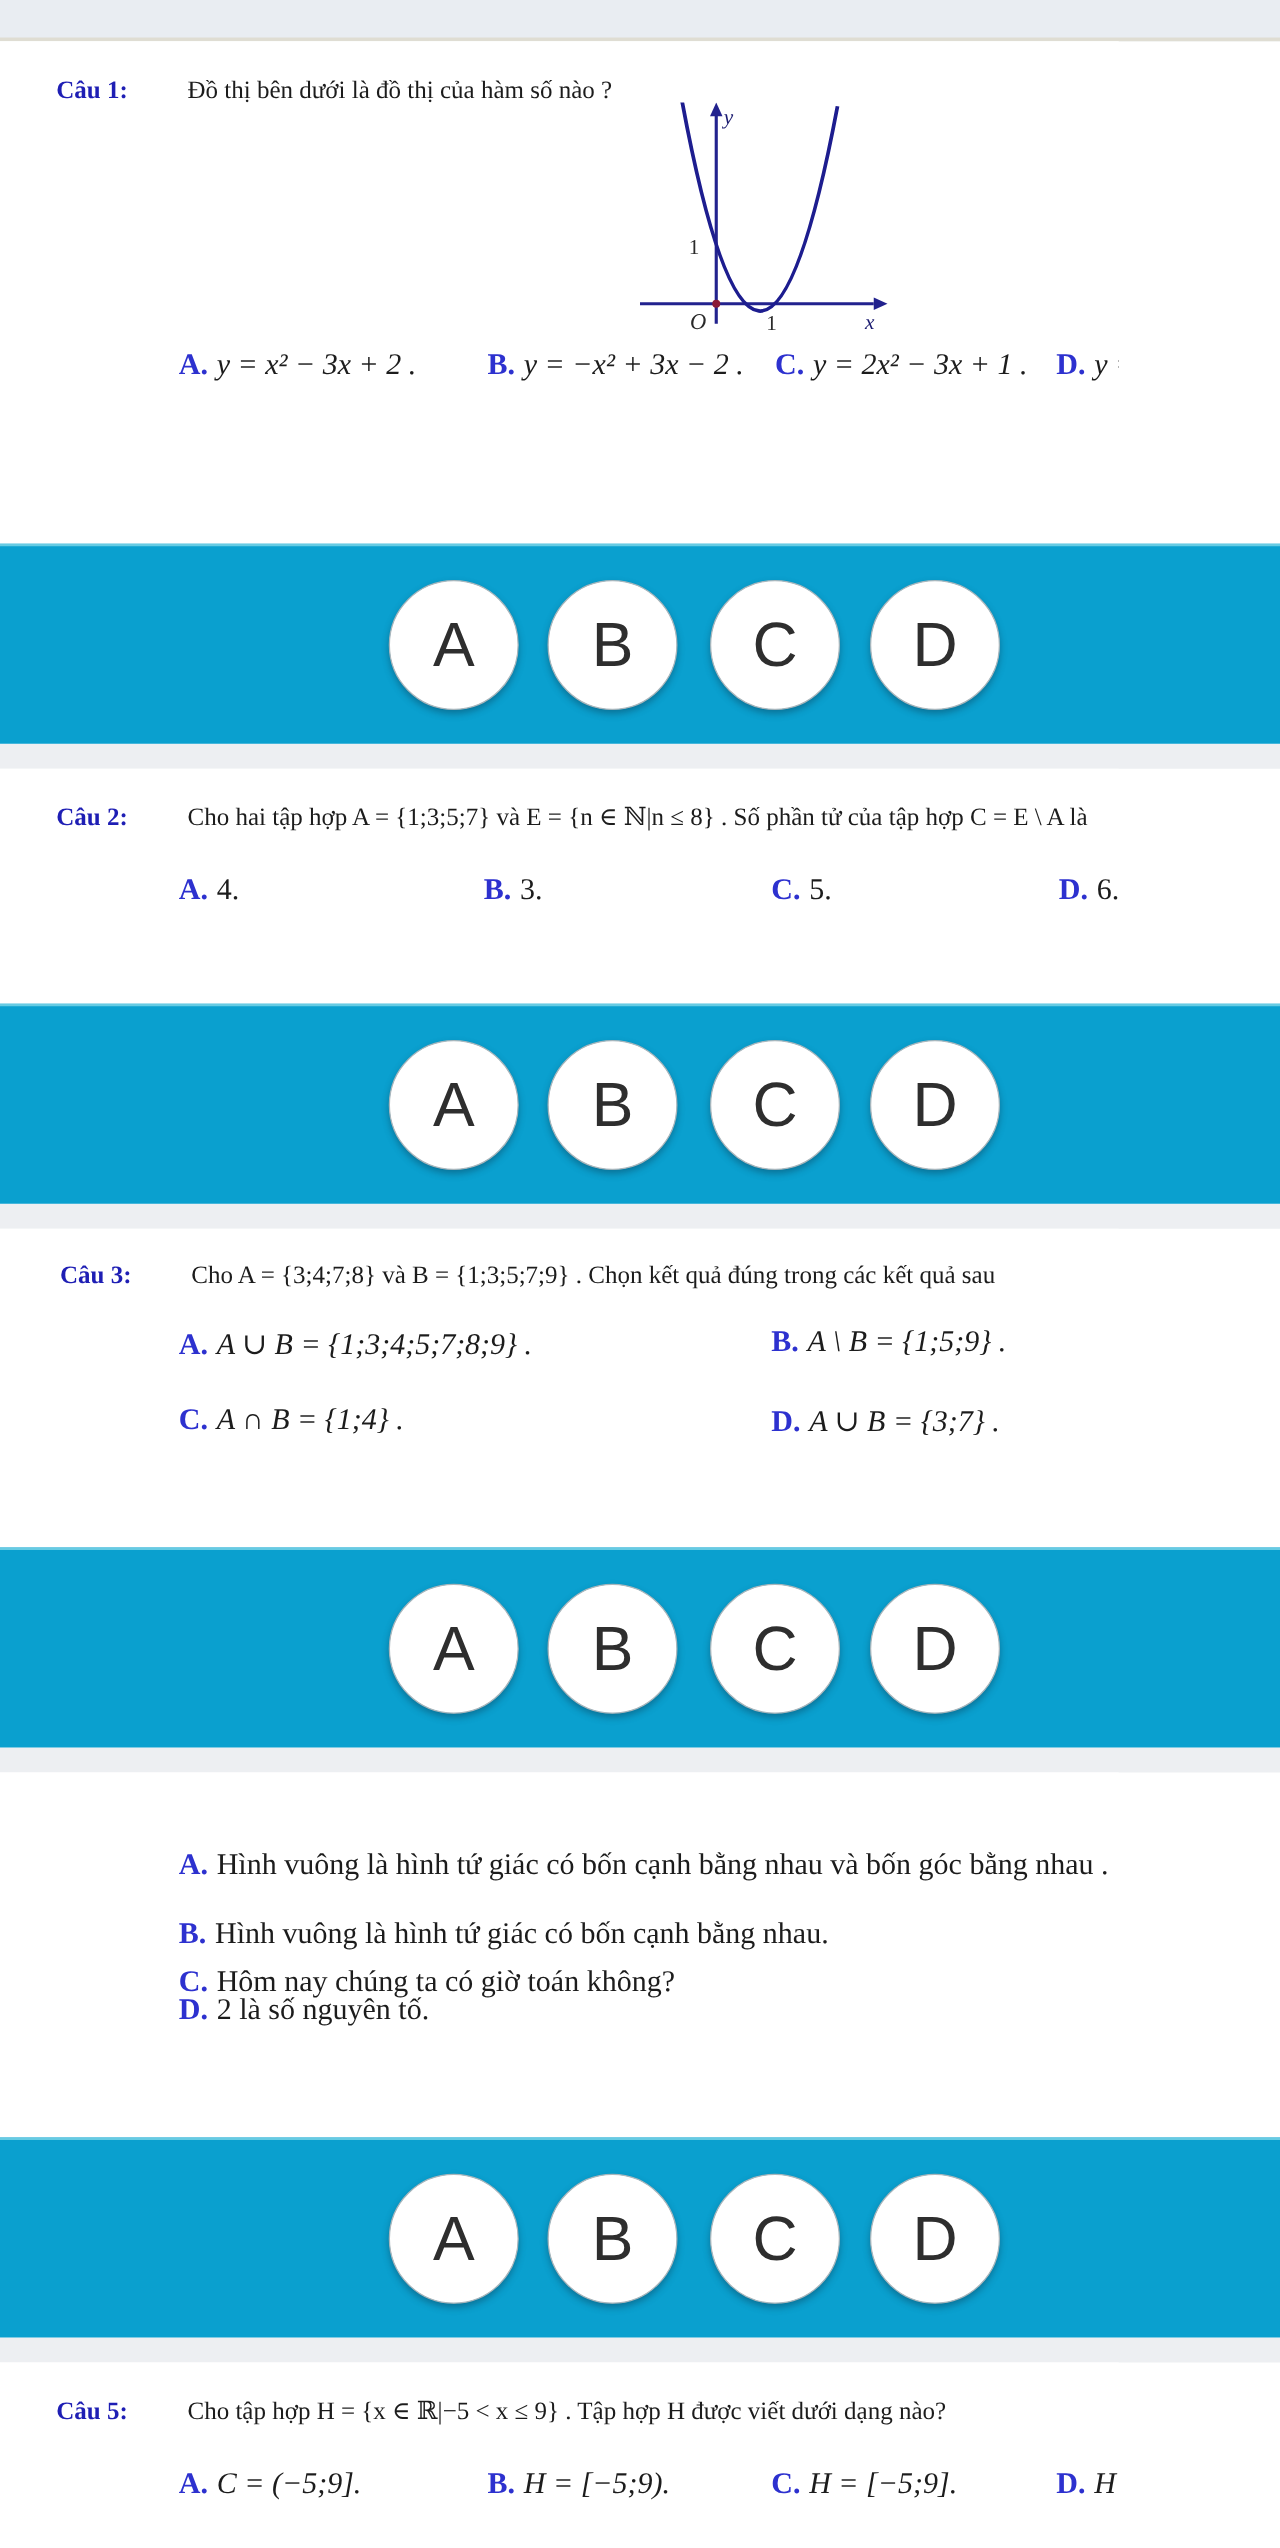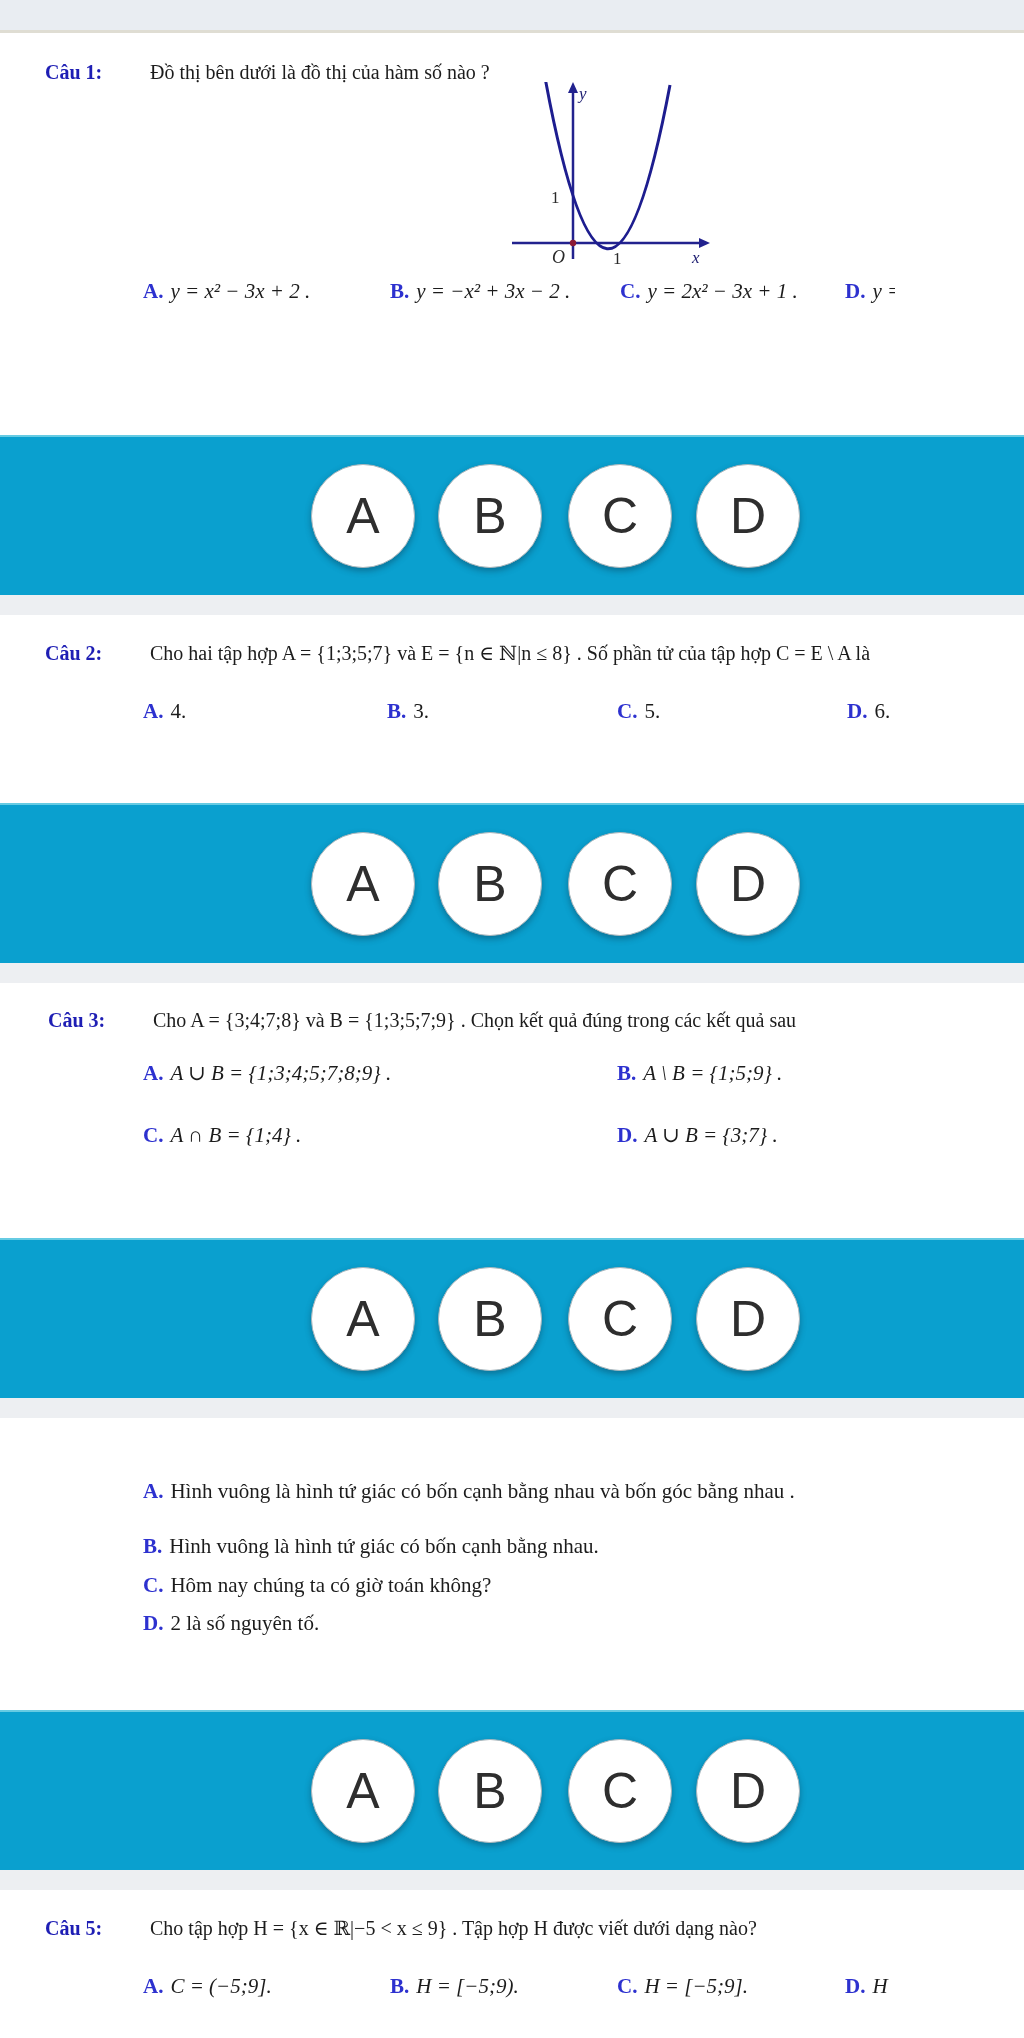--- a/index.html
+++ b/index.html
@@ -10,21 +10,21 @@
   }
   
   .topbar{height:30px;background:#e9edf2;border-bottom:3px solid #dfddd3;}
 
   
   .q{position:relative;background:#ffffff;width:895px;overflow:hidden;}
   .qrow{position:absolute;left:0;width:1024px;padding-left:45px;white-space:nowrap;box-sizing:border-box;}
   .qlabel{display:inline-block;width:105px;font-weight:bold;font-size:20px;color:#1e1eb4;}
   .qtext{font-size:20px;color:#1c1c1c;}
   .optrow{position:absolute;left:0;width:1024px;height:34px;overflow:hidden;}
-  .opt{position:absolute;white-space:nowrap;font-size:21px;}
+  .opt{position:absolute;white-space:nowrap;font-size:24px;}
   .optletter{font-weight:bold;color:#2d31cf;margin-right:7px;}
   .opttext{color:#1c1c1c;}
   .math .opttext{font-style:italic;}
 
   
   .band{position:relative;height:160px;background:#0aa0cf;border-top:2px solid #66cbe3;box-sizing:border-box;width:1024px;}
   .abtn{
     position:absolute;top:27px;width:104px;height:104px;border-radius:50%;
     background:#ffffff;border:1px solid #a9b6bc;
     box-shadow:0 3px 6px rgba(10,60,85,.45);
@@ -129,21 +129,21 @@
 <section class="q" style="height:292px;">
   <div class="optrow" style="top:61px;">
     <span class="opt" style="left:143px;"><span class="optletter">A.</span><span class="opttext">Hình vuông là hình tứ giác có bốn cạnh bằng nhau và bốn góc bằng nhau .</span></span>
   </div>
   <div class="optrow" style="top:116px;">
     <span class="opt" style="left:143px;"><span class="optletter">B.</span><span class="opttext">Hình vuông là hình tứ giác có bốn cạnh bằng nhau.</span></span>
   </div>
   <div class="optrow" style="top:155px;text-align:center;">
     <span class="opt" style="left:143px;"><span class="optletter">C.</span><span class="opttext">Hôm nay chúng ta có giờ toán không?</span></span>
   </div>
-  <div class="optrow" style="top:193px;">
+  <div class="optrow" style="top:177px;">
     <span class="opt" style="left:143px;"><span class="optletter">D.</span><span class="opttext">2 là số nguyên tố.</span></span>
   </div>
 </section>
 
 <div class="band">
   <button class="abtn" style="left:311px;">A</button>
   <button class="abtn" style="left:438px;">B</button>
   <button class="abtn" style="left:568px;">C</button>
   <button class="abtn" style="left:696px;">D</button>
 </div>

